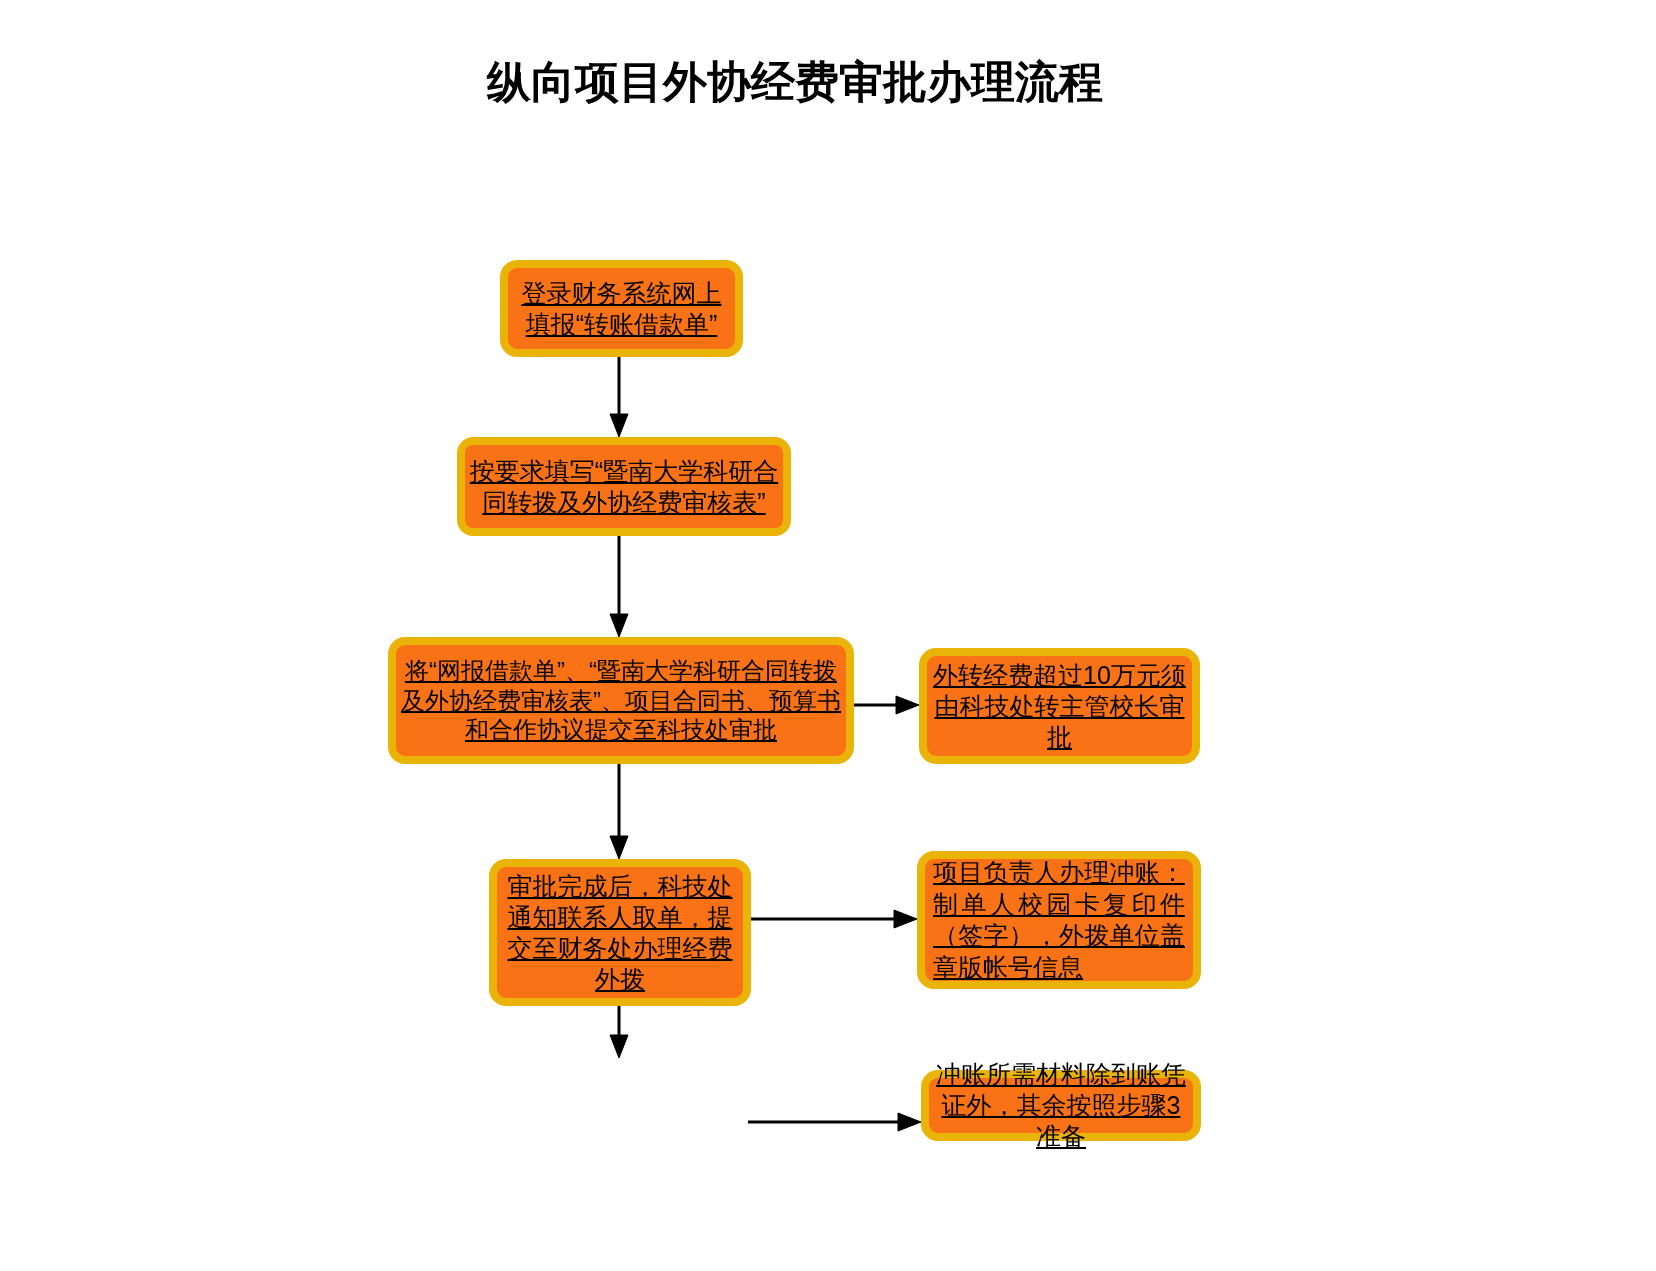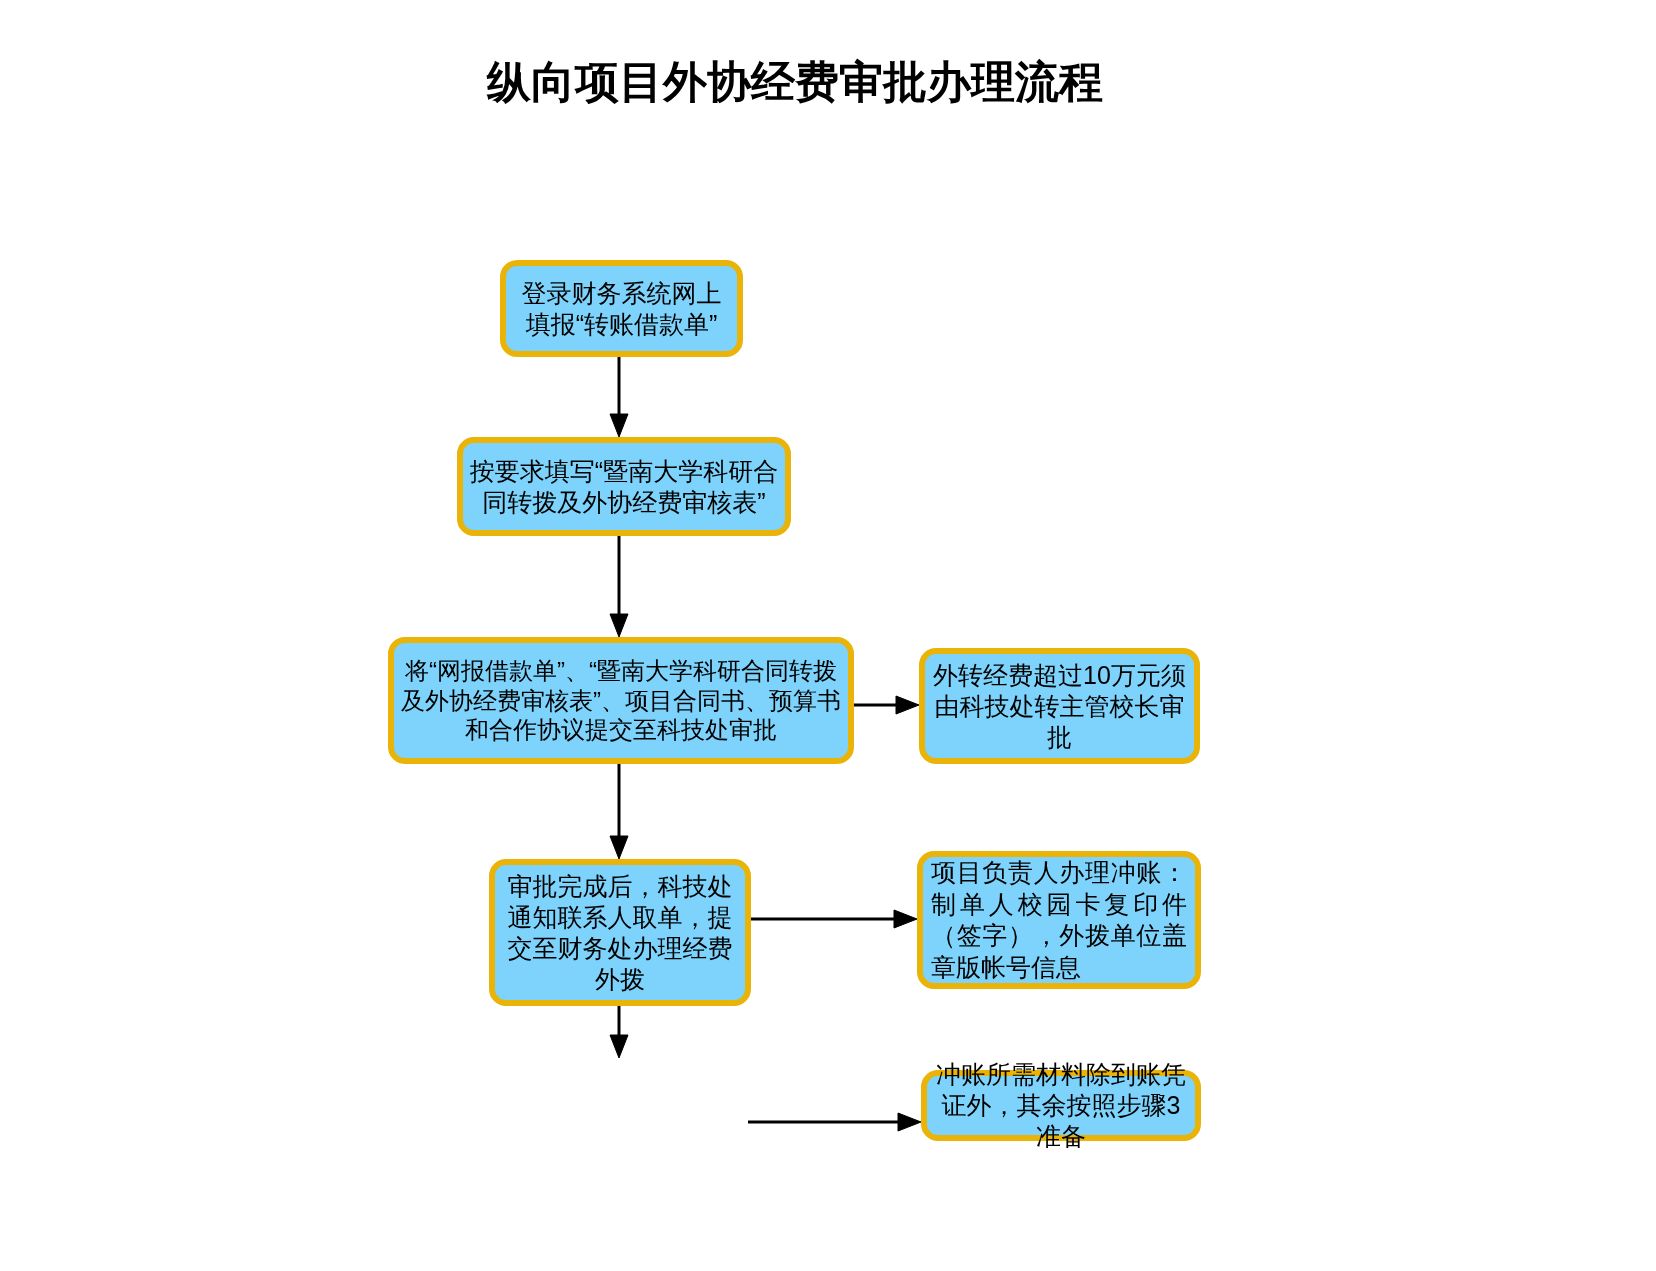--- a/index.html
+++ b/index.html
@@ -38,40 +38,41 @@
     stroke: #000000;
     stroke-width: 3;
   }
   .connectors polygon {
     fill: #000000;
     stroke: #000000;
   }
   .node {
     position: absolute;
     box-sizing: border-box;
-    border: 6px solid #eab308;
+    border: 8px solid #eab308;
     border-radius: 17px;
-    background: #7dd3fc;
+    background: #f97316;
     display: flex;
     align-items: center;
     justify-content: center;
     text-align: center;
     font-size: 25px;
     line-height: 1.24;
     padding: 3px 4px;
+    text-decoration: underline;
   }
   .node.small-font { font-size: 24px; }
   .node.justify {
     text-align: justify;
     padding: 4px 8px;
     line-height: 1.26;
   }
   
   .n1 { left: 500px; top: 260px; width: 243px; height: 97px; }
-  .n2 { left: 457px; top: 437px; width: 334px; height: 99px; }
+  .n2 { left: 457px; top: 437px; width: 334px; height: 99px; border-radius: 16px; }
   .n3 { left: 388px; top: 637px; width: 466px; height: 127px; }
   .n4 { left: 489px; top: 859px; width: 262px; height: 147px; }
   .n5 { left: 489px; top: 1058px; width: 259px; height: 121px; }
   
   .s1 { left: 919px; top: 648px; width: 281px; height: 116px; }
   .s2 { left: 917px; top: 851px; width: 284px; height: 138px; }
   .s3 { left: 921px; top: 1070px; width: 280px; height: 71px; }
 </style>
 </head>
 <body>

